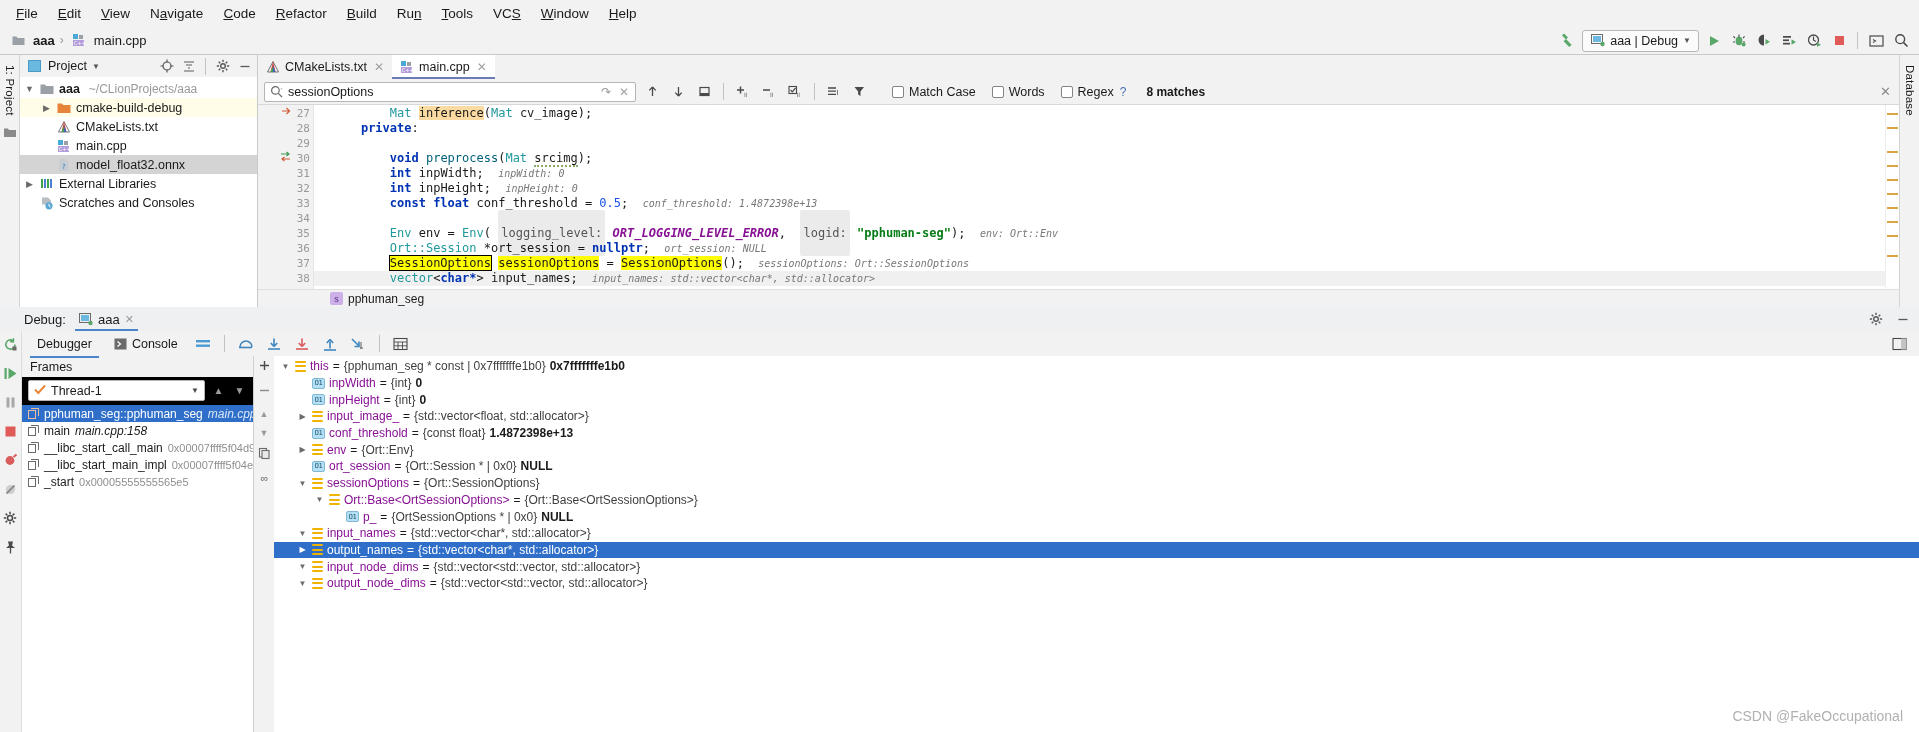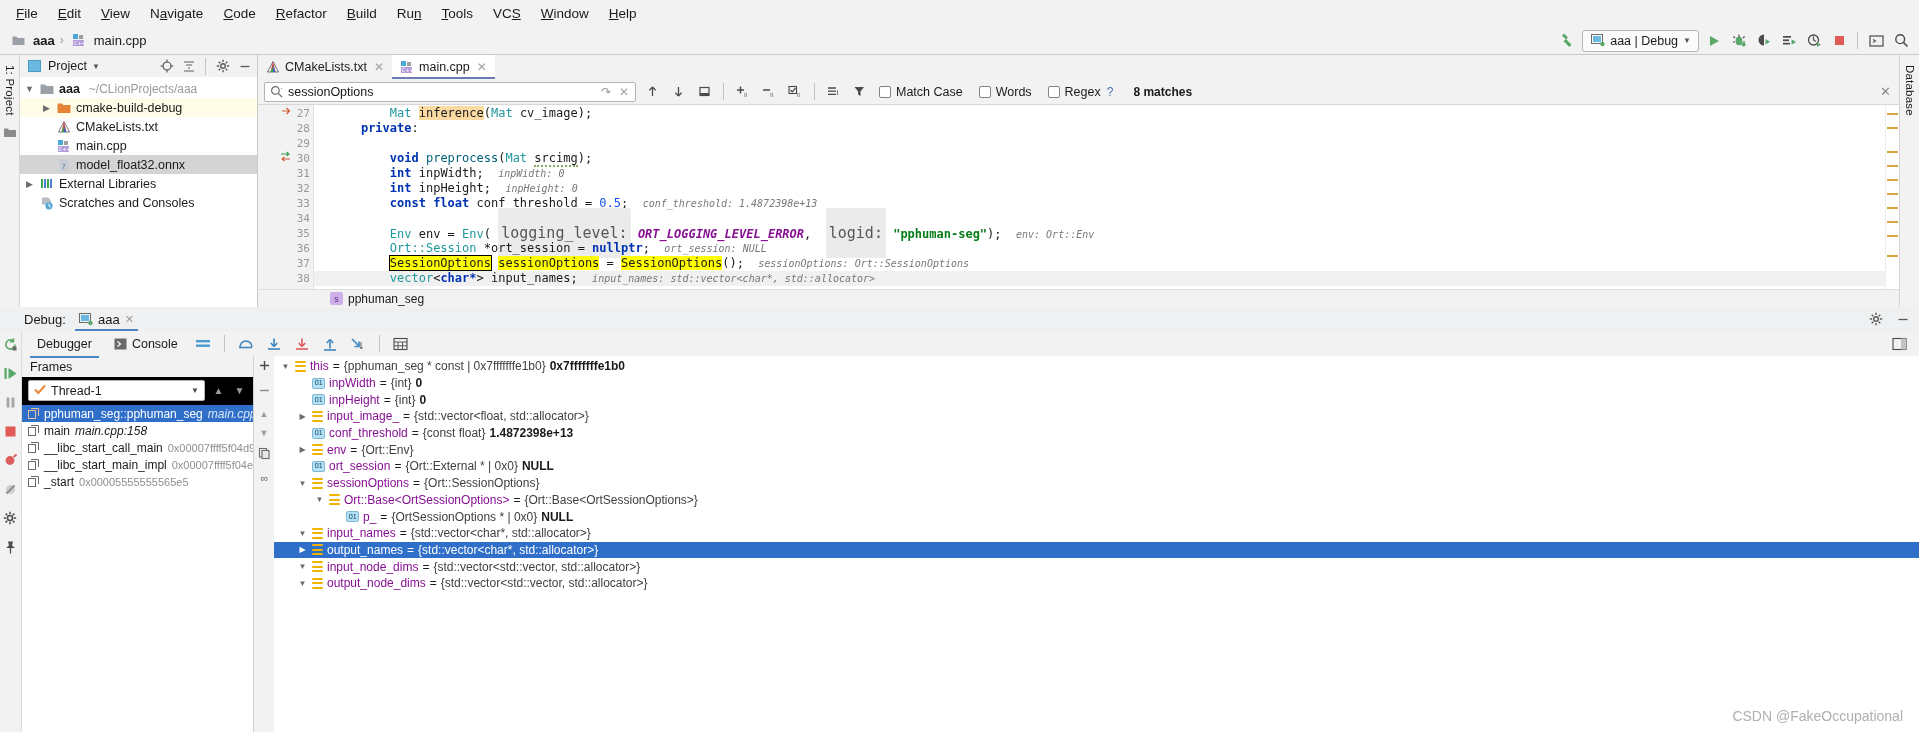--- a/index.html
+++ b/index.html
@@ -119,21 +119,21 @@
   .cline {
     height: 15px; line-height: 15px; white-space: pre; font-family: "DejaVu Sans Mono", monospace;
     font-size: 12px; padding-left: 18px;
   }
   .kw { color: #0033b3; font-weight: bold; }
   .ty { color: #20999d; }
   .fn { color: #00627a; }
   .num { color: #1750eb; }
   .str { color: #067d17; font-weight: bold; }
   .hint { color: #777; font-style: italic; font-size: 10px; }
-  .hintbox { background: #ebebeb; color: #555; font-style: normal; font-size: 15px; padding: 16px 3px; border-radius: 2px; }
+  .hintbox { background: #ebebeb; color: #555; font-style: normal; font-size: 12px; padding: 16px 3px; border-radius: 2px; }
   .hintv { color: #871094; font-weight: bold; font-style: italic; }
   .mark-y { background: #ffff00; }
   .mark-o { background: #fbdba1; }
   .mark-box { background: #ffff00; outline: 1px solid #000; }
   .line39 { background: #f0f0f0; }
   .wavy { border-bottom: 2px dotted #8aa86a; }
 
   
   .rmarks { width: 14px; background: #fff; position: relative; flex: 0 0 14px; border-left: 1px solid #eee; }
   .rmark { position: absolute; right: 1px; width: 11px; height: 2px; }
@@ -542,21 +542,21 @@
           <svg width="14" height="13" viewBox="0 0 14 13">
               <path d="M1 3h8M1 6.2h8M1 9.4h8" stroke="#4a4a4a" stroke-width="1.3"></path>
               <text x="9.5" y="10" font-size="7" fill="#4a4a4a" font-family="DejaVu Sans">I</text>
             </svg>
         </span>
         <span class="sico">
           <svg width="14" height="13" viewBox="0 0 14 13">
               <path d="M1.5 2h9.5L7.5 6.5V11l-2.4-1.4V6.5z" fill="#4a4a4a"></path>
             </svg>
         </span>
-        <div class="chk" style="margin-left:3px">
+        <div class="chk" style="margin-left:16px">
           <span class="chkbox"></span>
           <span>Match Case</span>
         </div>
         <div class="chk" style="margin-left:10px">
           <span class="chkbox"></span>
           <span>Words</span>
         </div>
         <div class="chk" style="margin-left:10px">
           <span class="chkbox"></span>
           <span>Regex</span>
@@ -934,21 +934,21 @@
                     </span>
                     <span class="vname">env</span>
                     <span class="veq">=</span>
                     <span class="vtype">{Ort::Env}</span>
                   </div>
                   <div class="vrow" style="padding-left: 23px;">
                     <span class="vtri"></span>
                     <span class="vico-prim">01</span>
                     <span class="vname">ort_session</span>
                     <span class="veq">=</span>
-                    <span class="vtype">{Ort::External * | 0x0}</span>
+                    <span class="vtype">{Ort::Session * | 0x0}</span>
                     <span class="vval">NULL</span>
                   </div>
                   <div class="vrow" style="padding-left: 23px;">
                     <span class="vtri">▼</span>
                     <span class="vico-obj">
                       <i></i>
                       <i></i>
                       <i></i>
                     </span>
                     <span class="vname">sessionOptions</span>

